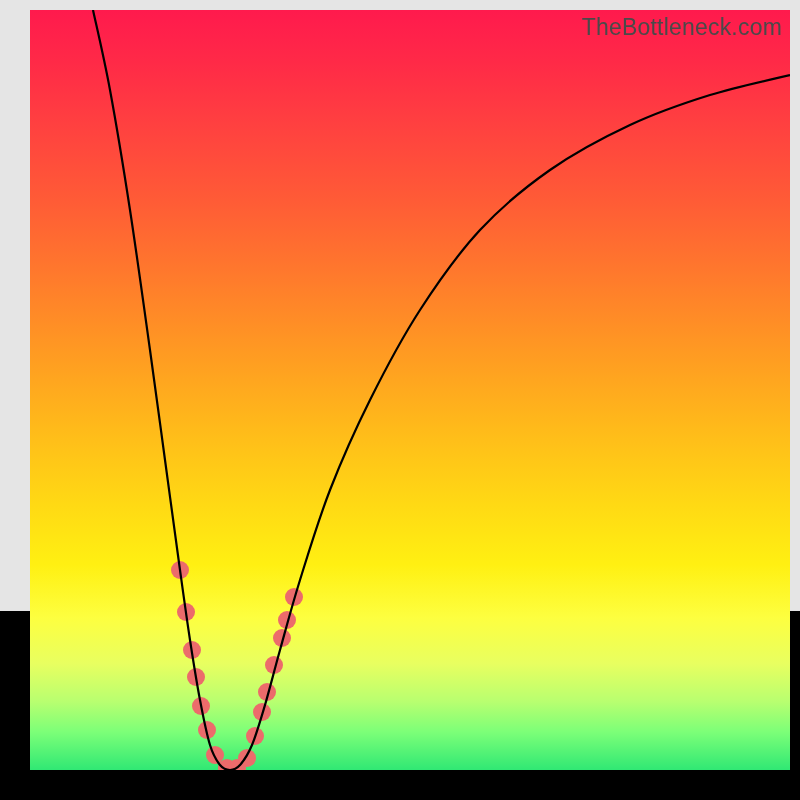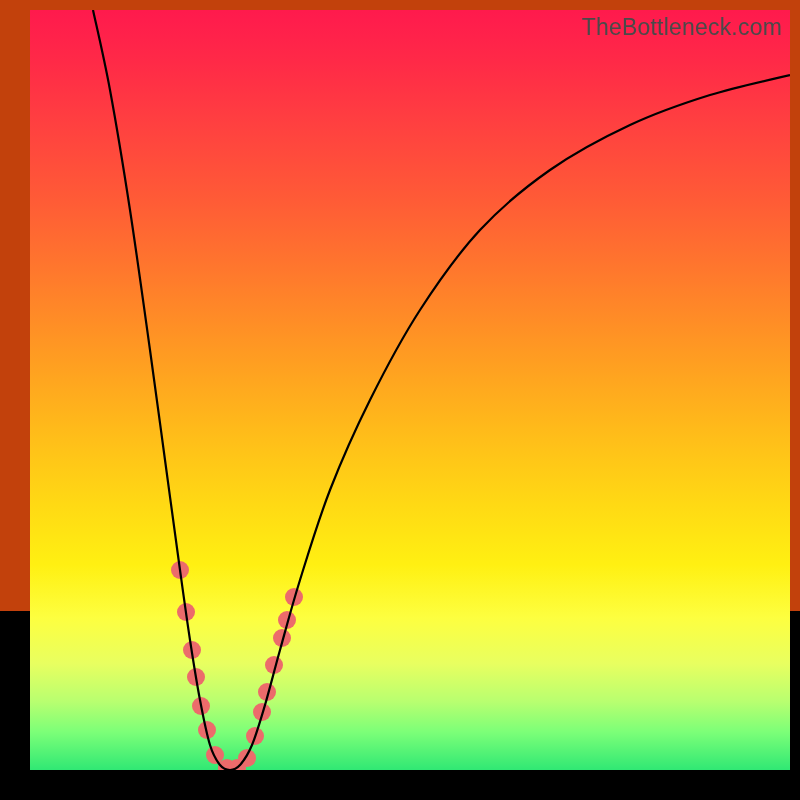--- a/index.html
+++ b/index.html
@@ -8,21 +8,21 @@
     width: 800px;
     height: 800px;
     overflow: hidden;
     background: #000;
     font-family: Arial, Helvetica, sans-serif;
   }
   .frame {
     position: relative;
     width: 800px;
     height: 611px;
-    background: #c2410c;
+    background: #e5e5e5;
   }
   .plot-area {
     position: absolute;
     left: 30px;
     top: 10px;
     width: 760px;
     height: 760px;
     background: linear-gradient(to bottom,
       #ff1a4d 0%,
       #ff2a47 7%,

